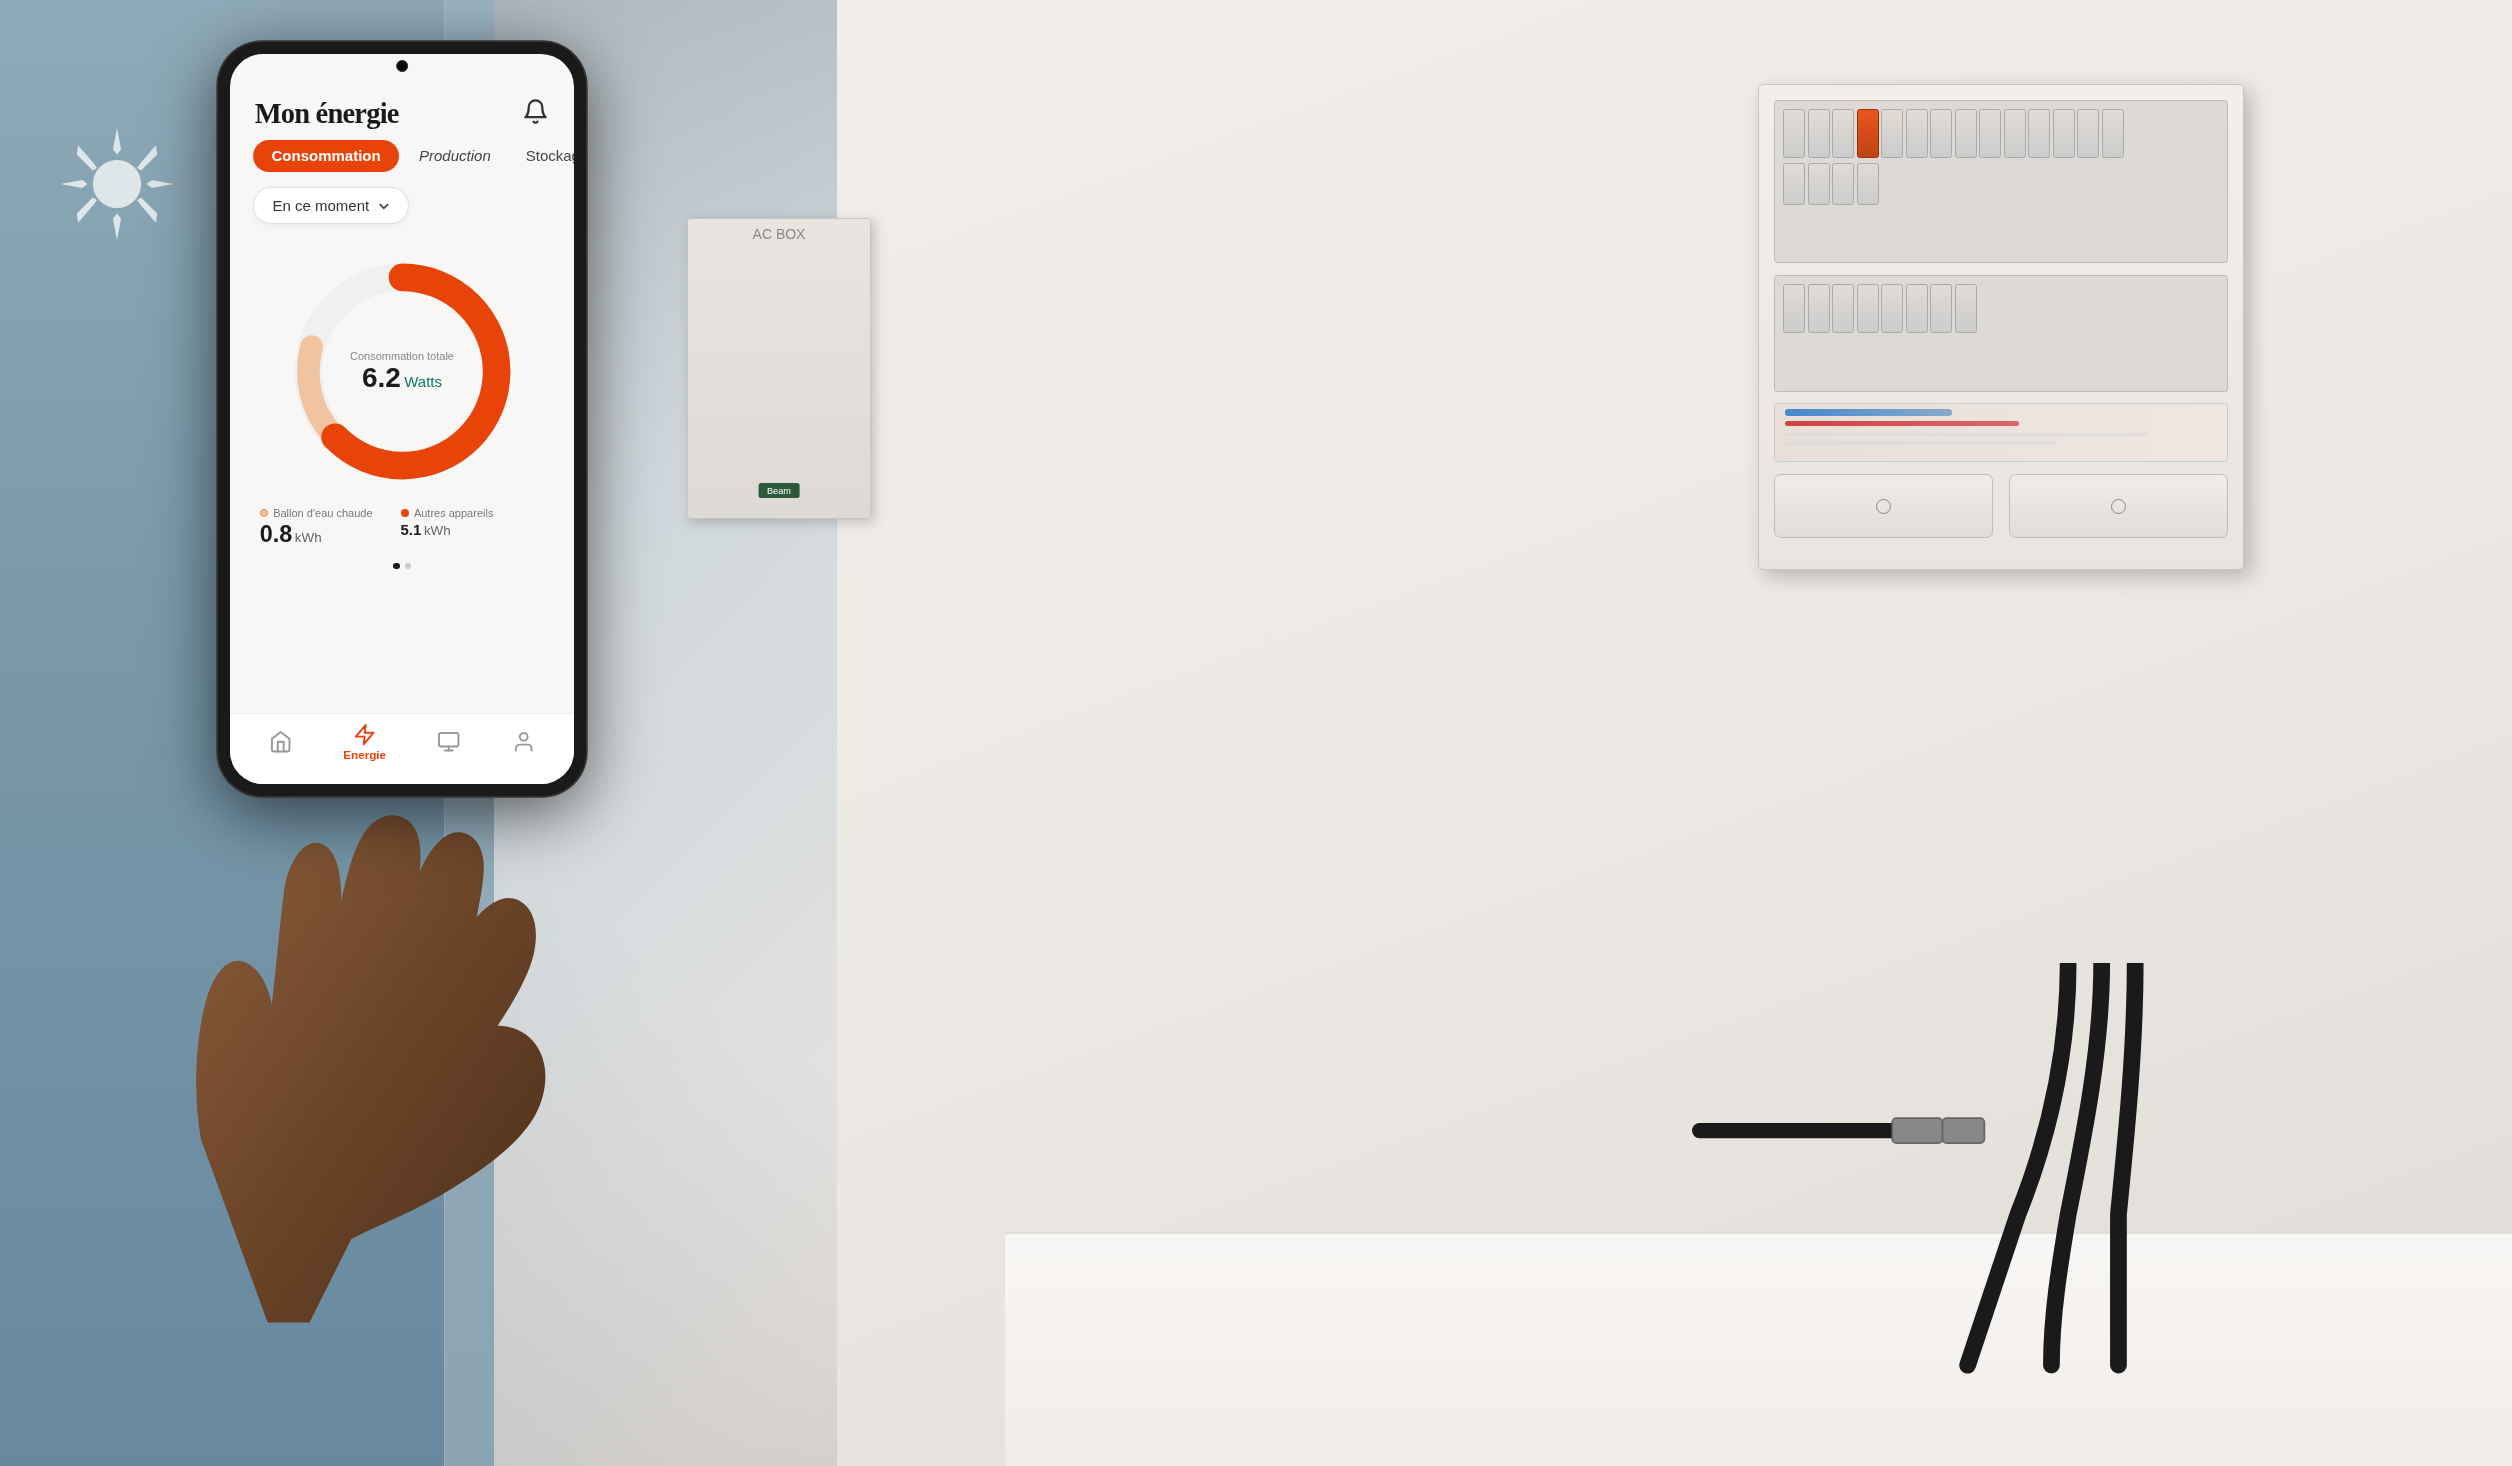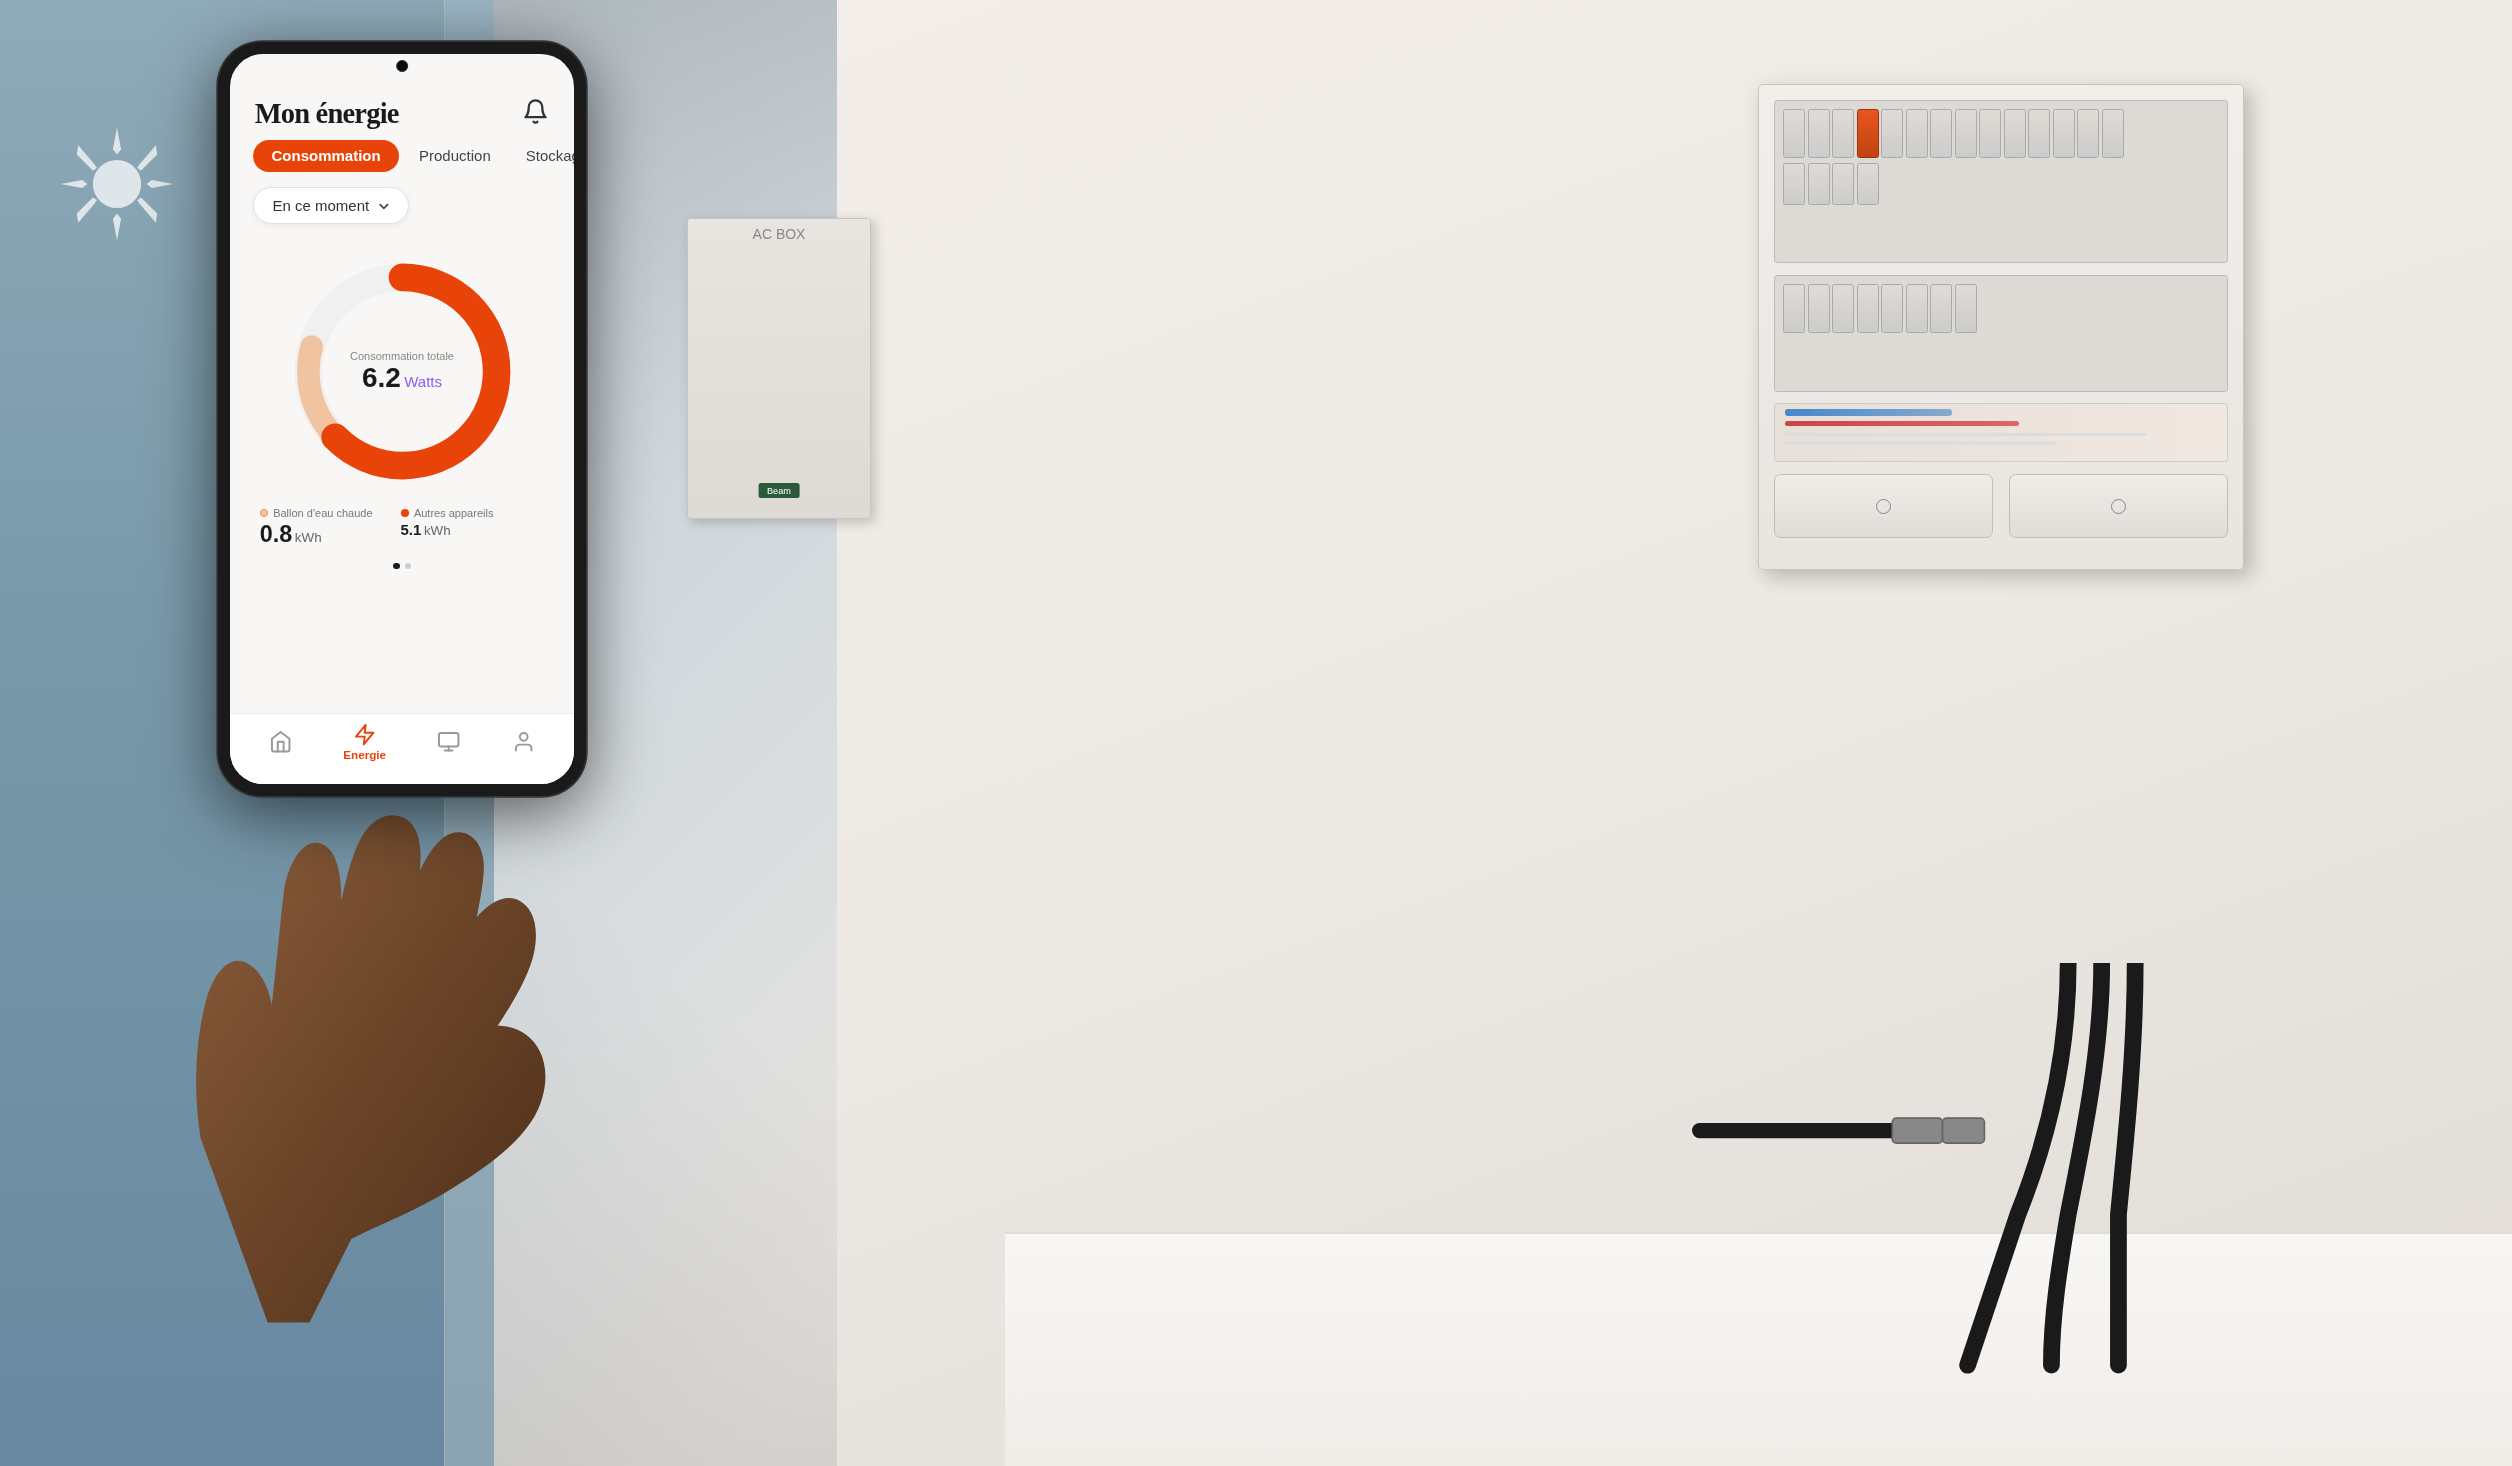--- a/index.html
+++ b/index.html
@@ -252,21 +252,21 @@
         <div style="width:27px;height:27px;">
           <svg viewBox="0 0 24 24" fill="none" stroke="#333" stroke-width="2" stroke-linecap="round" stroke-linejoin="round">
             <path d="M18 8A6 6 0 0 0 6 8c0 7-3 9-3 9h18s-3-2-3-9"></path>
             <path d="M13.73 21a2 2 0 0 1-3.46 0"></path>
           </svg>
         </div>
       </div>
 
       <div style="display:flex;align-items:flex-end;padding:0 23.4px;gap:5px;margin-bottom:15px;">
         <button style="padding:7.5px 18.4px;border-radius:42px;font-size:15px;font-weight:600;border:none;cursor:pointer;background:#e8440a;color:white;">Consommation</button>
-        <button style="padding:7.5px 15px;border-radius:42px;font-size:15px;font-weight:500;border:none;cursor:pointer;background:transparent;color:#444;">Production</button>
+        <button style="padding:7.5px 15px;border-radius:42px;font-size:15px;font-weight:500;border:none;cursor:pointer;background:transparent;color:#444;font-style:italic;">Production</button>
         <button style="padding:7.5px 15px;border-radius:42px;font-size:15px;font-weight:500;border:none;cursor:pointer;background:transparent;color:#444;">Stockage</button>
       </div>
 
       <div style="padding:0 23.4px;margin-bottom:13.4px;">
         <button style="display:flex;align-items:center;gap:8.4px;background:white;border:1.3px solid #e0e0e0;border-radius:25px;padding:9.2px 18.4px;font-size:15px;color:#333;cursor:pointer;box-shadow:0 1.7px 6.7px rgba(0,0,0,0.06);">
           <span>En ce moment</span>
           <svg width="11.7" height="11.7" viewBox="0 0 14 14" fill="none" stroke="#444" stroke-width="2">
             <path d="M2 5 L7 10 L12 5"></path>
           </svg>
         </button>
@@ -281,21 +281,21 @@
 
             <circle cx="100" cy="100" r="75" fill="none" stroke="#f0c4a0" stroke-width="18" stroke-dasharray="78 471" stroke-dashoffset="-295" stroke-linecap="round"></circle>
 
             <circle cx="100" cy="100" r="75" fill="none" stroke="#e8440a" stroke-width="22" stroke-dasharray="295 471" stroke-dashoffset="0" stroke-linecap="round"></circle>
           </svg>
           
           <div style="position:absolute;top:50%;left:50%;transform:translate(-50%,-50%);text-align:center;">
             <span style="font-size:11px;color:#888;display:block;margin-bottom:1.7px;">Consommation totale</span>
             <div style="display:flex;align-items:baseline;gap:3.3px;justify-content:center;">
               <span style="font-size:28px;font-weight:700;color:#1a1a1a;line-height:1;">6.2</span>
-              <span style="font-size:15px;color:#8b5cf6;margin-top:8px;">Watts</span>
+              <span style="font-size:15px;color:#0f766e;margin-top:8px;">Watts</span>
             </div>
           </div>
         </div>
 
         <div style="width:100%;display:flex;gap:28px;padding:0 13.4px 10px;">
 
           <div style="display:flex;flex-direction:column;">
             <div style="display:flex;align-items:center;gap:5px;margin-bottom:1.7px;">
               <div style="width:8.4px;height:8.4px;border-radius:50%;background:#f5c4a0;border:1.7px solid #e8904a;flex-shrink:0;"></div>
               <span style="font-size:11px;color:#777;">Ballon d'eau chaude</span>

